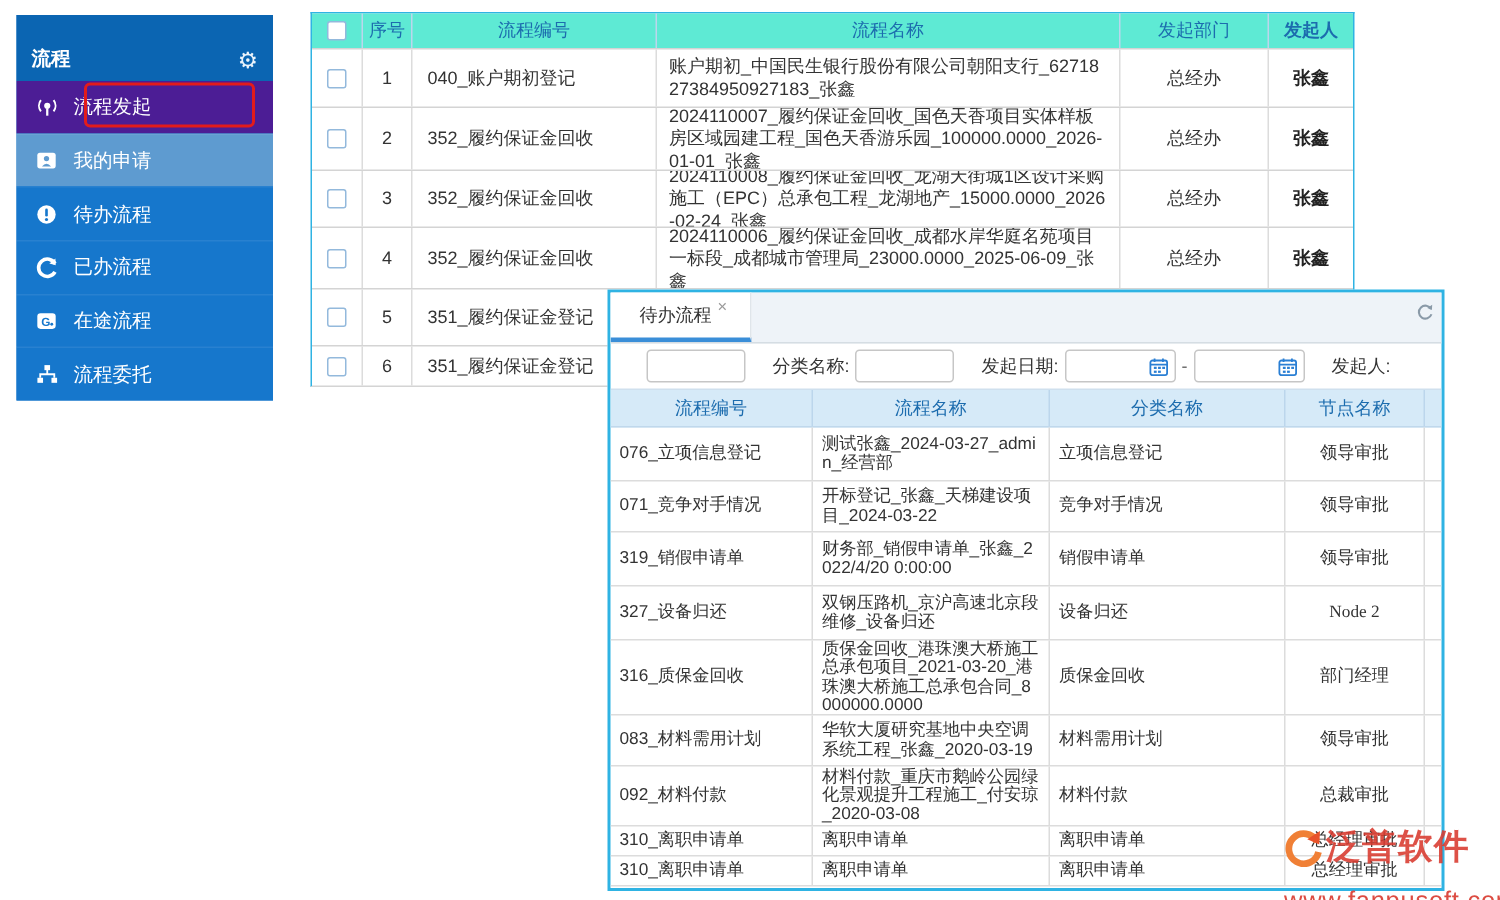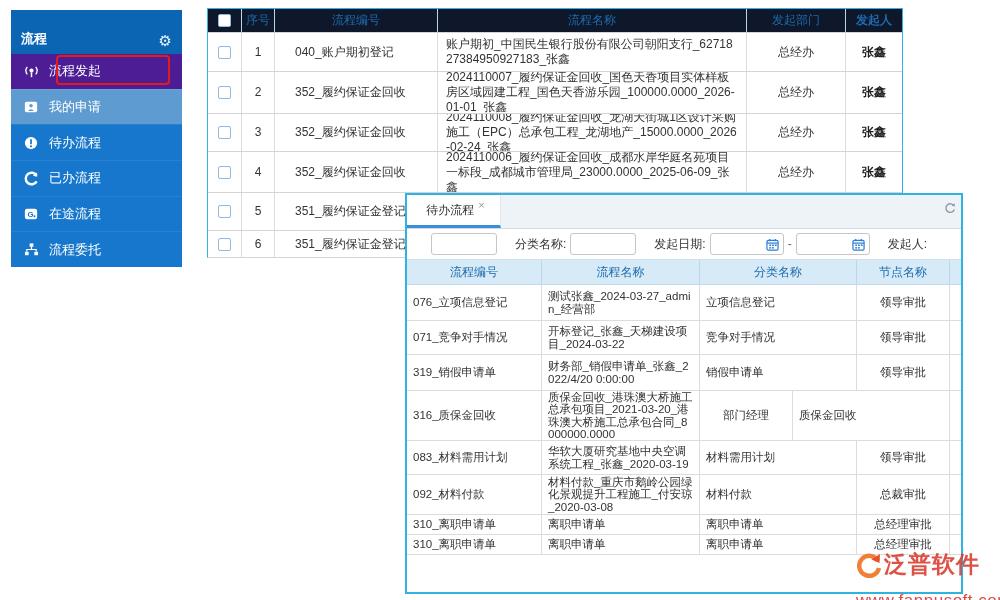--- a/index.html
+++ b/index.html
@@ -20,29 +20,29 @@
   .sb-icon { width:16px; height:16px; margin-right:10px; display:inline-flex; align-items:center; justify-content:center; flex:none; }
   .sb-icon svg { display:block; }
 
   .red-annotation { position:absolute; left:56px; top:55px; width:114px; height:30px;
     border:2px solid #e31b1b; border-radius:4px; z-index:6; pointer-events:none; }
 
   
   .main-table { position:absolute; left:207px; top:8px; width:696px;
     border:1px solid #2fb3e3; border-bottom:1px solid #d4d4d4; background:#fff; font-size:12px; color:#333; }
   .mt-row { display:flex; width:100%; border-top:1px solid #d4d4d4; }
-  .mt-row.header { border-top:none; background:#0f172a; color:#1c6cae; height:23px; }
+  .mt-row.header { border-top:none; background:#5eead4; color:#1c6cae; height:23px; }
   .mt-cell { display:flex; align-items:center; justify-content:center; border-left:1px solid #dcdcdc;
     overflow:hidden; line-height:15px; }
   .mt-cell:first-child { border-left:none; }
   .mt-row.header .mt-cell { border-left:1px solid #bcd6ec; }
   .mt-row.header .mt-cell:first-child { border-left:none; }
   .c-cb   { width:33px; flex:none; }
   .c-no   { width:33px; flex:none; }
-  .c-code { width:163px; flex:none; justify-content:flex-start; padding-left:20px; }
+  .c-code { width:163px; flex:none; justify-content:flex-start; padding-left:10px; }
   .c-name { width:309px; flex:none; justify-content:flex-start; padding:2px 8px; text-align:left; word-break:break-all; }
   .c-dept { width:99px; flex:none; }
   .c-init { width:57px; flex:none; font-weight:bold; color:#222; }
   .mt-row.header .c-code, .mt-row.header .c-name { justify-content:center; padding:0; }
   .mt-row.header .c-init { font-weight:bold; color:#1c6cae; }
   .checkbox { width:13px; height:13px; border:1px solid #93b9dc; border-radius:2px; background:#fff; cursor:pointer; }
 
   
   .panel { position:absolute; left:405px; top:193px; width:558px; height:401px;
     border:2px solid #2fb3e3; background:#fff; z-index:5; overflow:hidden; font-size:12px; color:#333; }
@@ -313,25 +313,32 @@
         <div class="pt-cell p-node">领导审批</div>
         <div class="pt-cell p-end"></div>
       </div>
       <div class="pt-row h36">
         <div class="pt-cell p-code">319_销假申请单</div>
         <div class="pt-cell p-name">财务部_销假申请单_张鑫_2022/4/20 0:00:00</div>
         <div class="pt-cell p-cat">销假申请单</div>
         <div class="pt-cell p-node">领导审批</div>
         <div class="pt-cell p-end"></div>
       </div>
+      <div class="pt-row h36">
+        <div class="pt-cell p-code">327_设备归还</div>
+        <div class="pt-cell p-name">双钢压路机_京沪高速北京段维修_设备归还</div>
+        <div class="pt-cell p-cat">设备归还</div>
+        <div class="pt-cell p-node">Node 2</div>
+        <div class="pt-cell p-end"></div>
+      </div>
       <div class="pt-row h50">
         <div class="pt-cell p-code">316_质保金回收</div>
         <div class="pt-cell p-name">质保金回收_港珠澳大桥施工总承包项目_2021-03-20_港珠澳大桥施工总承包合同_8000000.0000</div>
+        <div class="pt-cell p-cat">质保金回收</div>
         <div class="pt-cell p-node">部门经理</div>
-        <div class="pt-cell p-cat">质保金回收</div>
         <div class="pt-cell p-end"></div>
       </div>
       <div class="pt-row h34">
         <div class="pt-cell p-code">083_材料需用计划</div>
         <div class="pt-cell p-name">华软大厦研究基地中央空调系统工程_张鑫_2020-03-19</div>
         <div class="pt-cell p-cat">材料需用计划</div>
         <div class="pt-cell p-node">领导审批</div>
         <div class="pt-cell p-end"></div>
       </div>
       <div class="pt-row h40">

